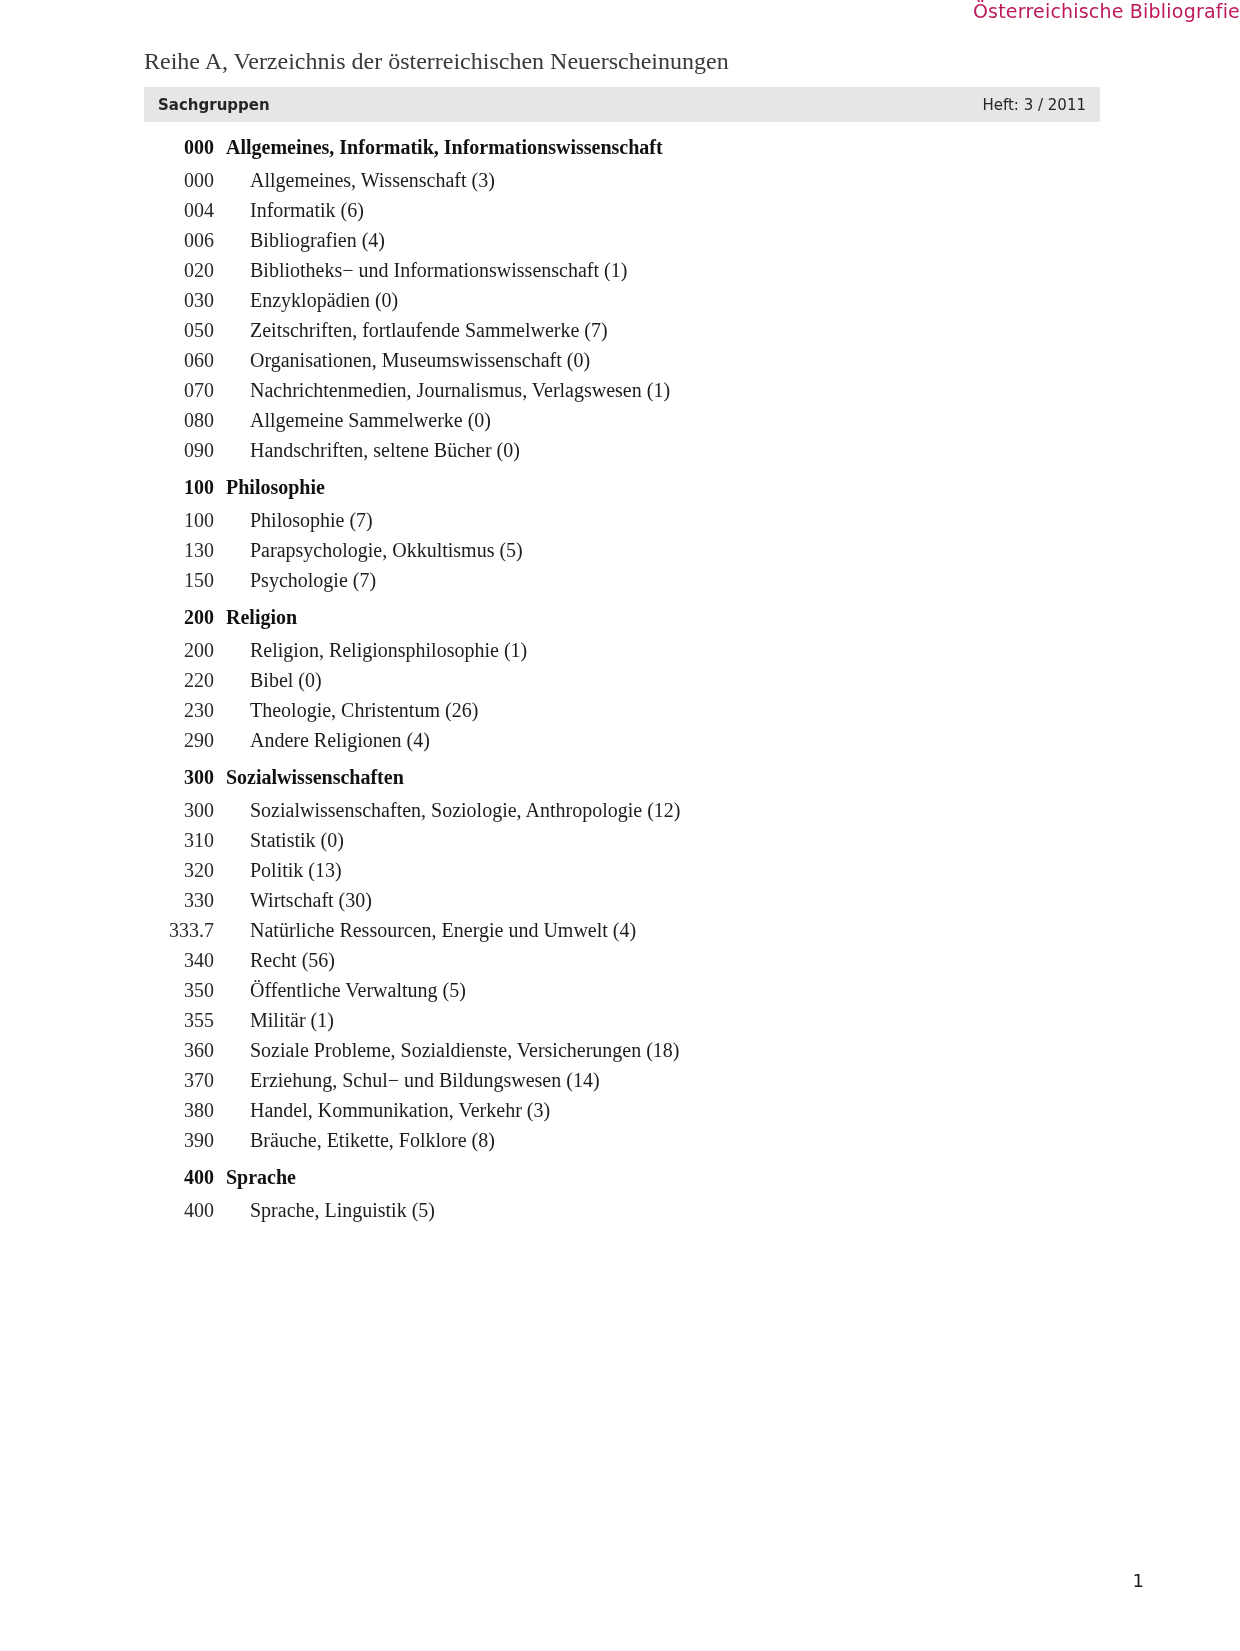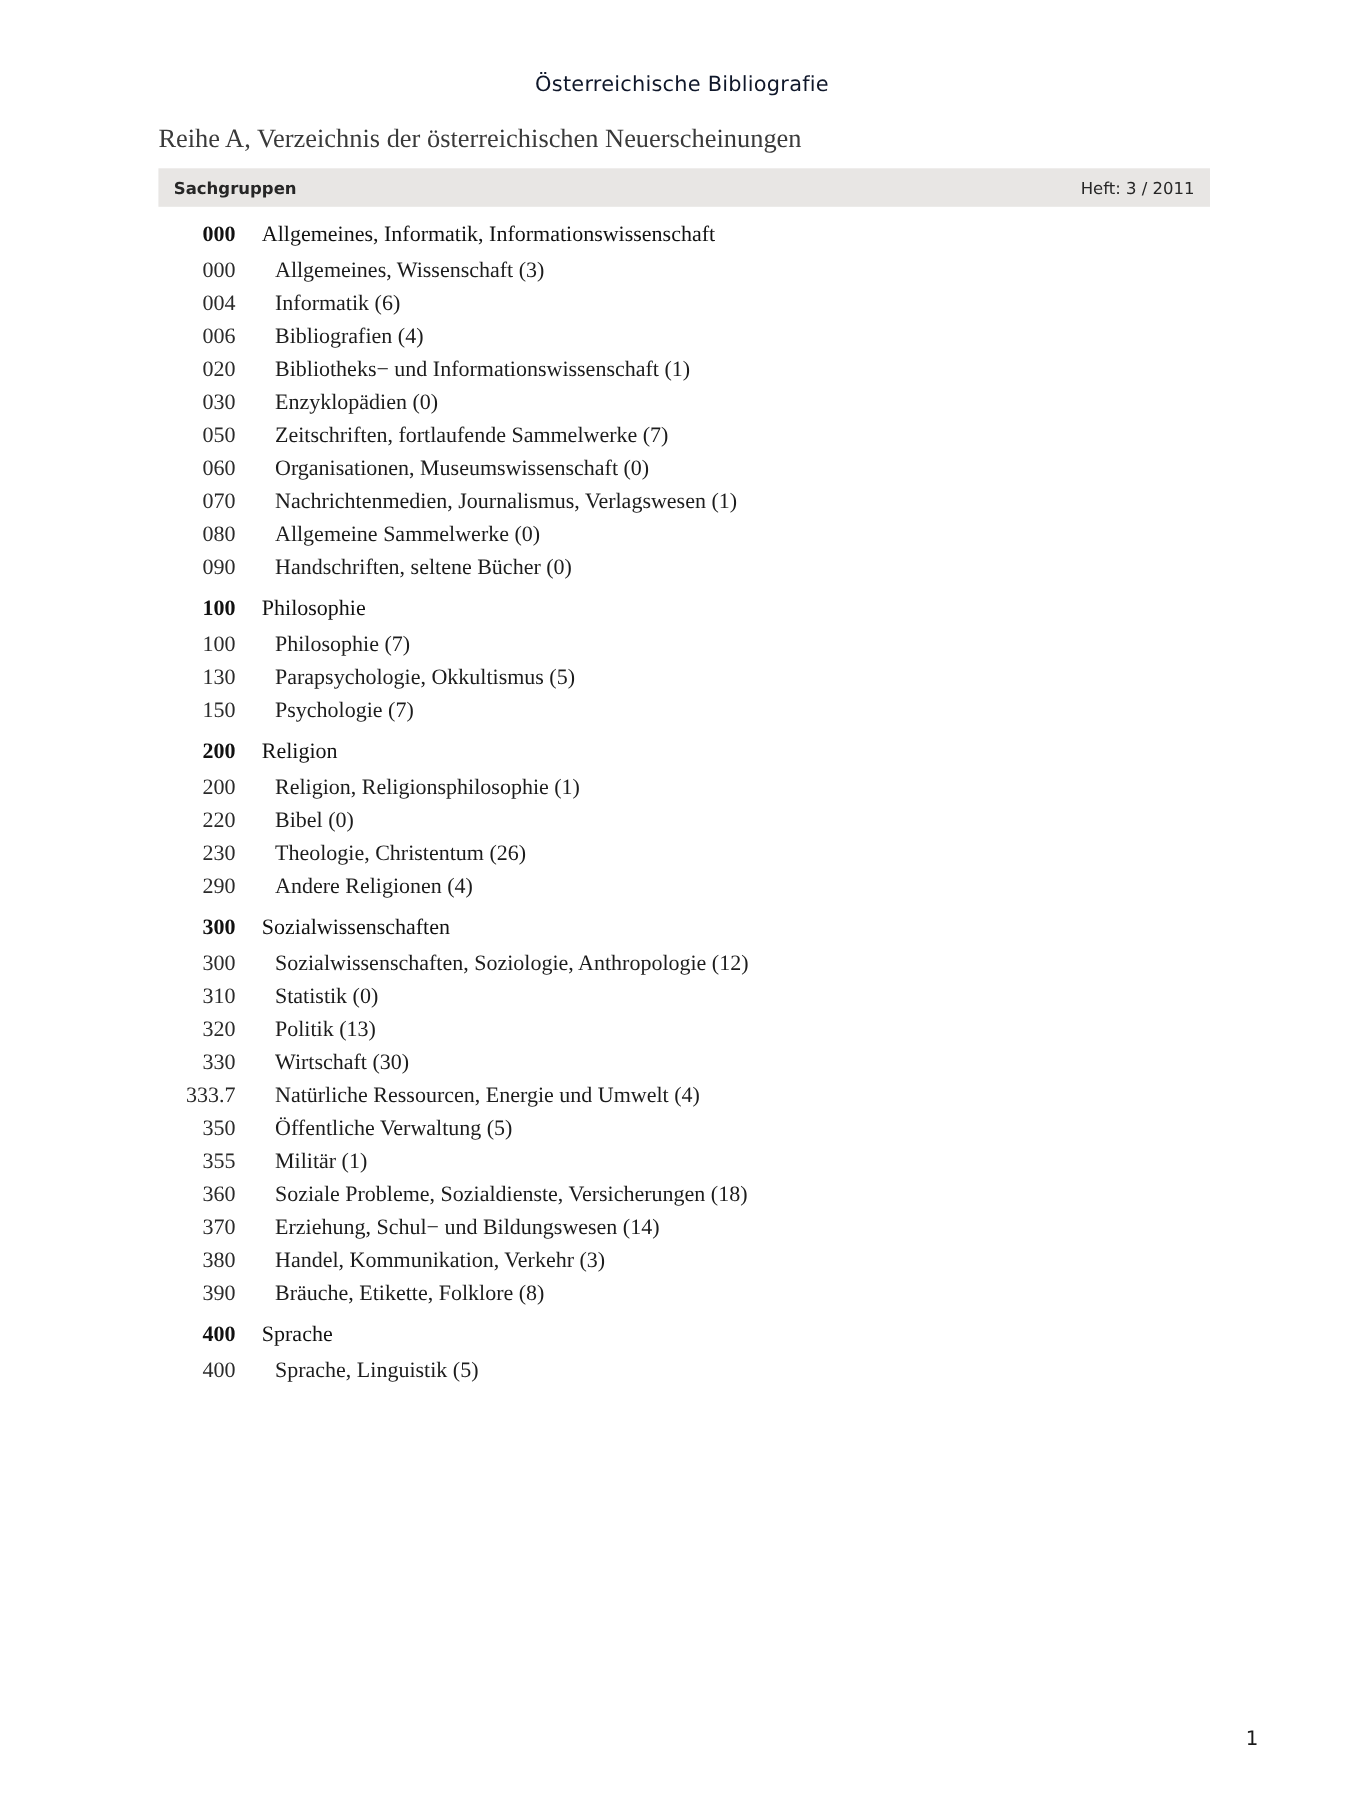--- a/index.html
+++ b/index.html
@@ -15,25 +15,24 @@
     color: #1a1a1a;
   }
   .page {
     position: relative;
     width: 1240px;
     height: 1651px;
     box-sizing: border-box;
     padding: 0;
   }
   .doc-title {
-    text-align: center;
+    text-align: right;
     font-family: "DejaVu Sans", sans-serif;
     font-size: 19px;
-    color: #0f172a;
-    padding-top: 66px;
+    color: #be185d;
     letter-spacing: 0.2px;
   }
   .series-line {
     font-family: "Liberation Serif", serif;
     font-size: 24px;
     color: #3a3a3a;
     margin-left: 144px;
     margin-top: 26px;
   }
   .bar {
@@ -73,22 +72,22 @@
   }
   .group-head .code {
     width: 70px;
     text-align: right;
     font-weight: bold;
     font-size: 20px;
     font-family: "Liberation Serif", serif;
     color: #111111;
   }
   .group-head .label {
-    margin-left: 24px;
-    font-weight: normal;
+    margin-left: 12px;
+    font-weight: bold;
     font-size: 20px;
     font-family: "Liberation Serif", serif;
     color: #111111;
   }
   .entry {
     display: flex;
     align-items: baseline;
     margin: 7px 0;
   }
   .entry .code {
@@ -230,20 +229,24 @@
     </div>
     <div class="entry">
       <span class="code">330</span>
       <span class="label">Wirtschaft (30)</span>
     </div>
     <div class="entry">
       <span class="code">333.7</span>
       <span class="label">Natürliche Ressourcen, Energie und Umwelt (4)</span>
     </div>
     <div class="entry">
+      <span class="code">340</span>
+      <span class="label">Recht (56)</span>
+    </div>
+    <div class="entry">
       <span class="code">350</span>
       <span class="label">Öffentliche Verwaltung (5)</span>
     </div>
     <div class="entry">
       <span class="code">355</span>
       <span class="label">Militär (1)</span>
     </div>
     <div class="entry">
       <span class="code">360</span>
       <span class="label">Soziale Probleme, Sozialdienste, Versicherungen (18)</span>

